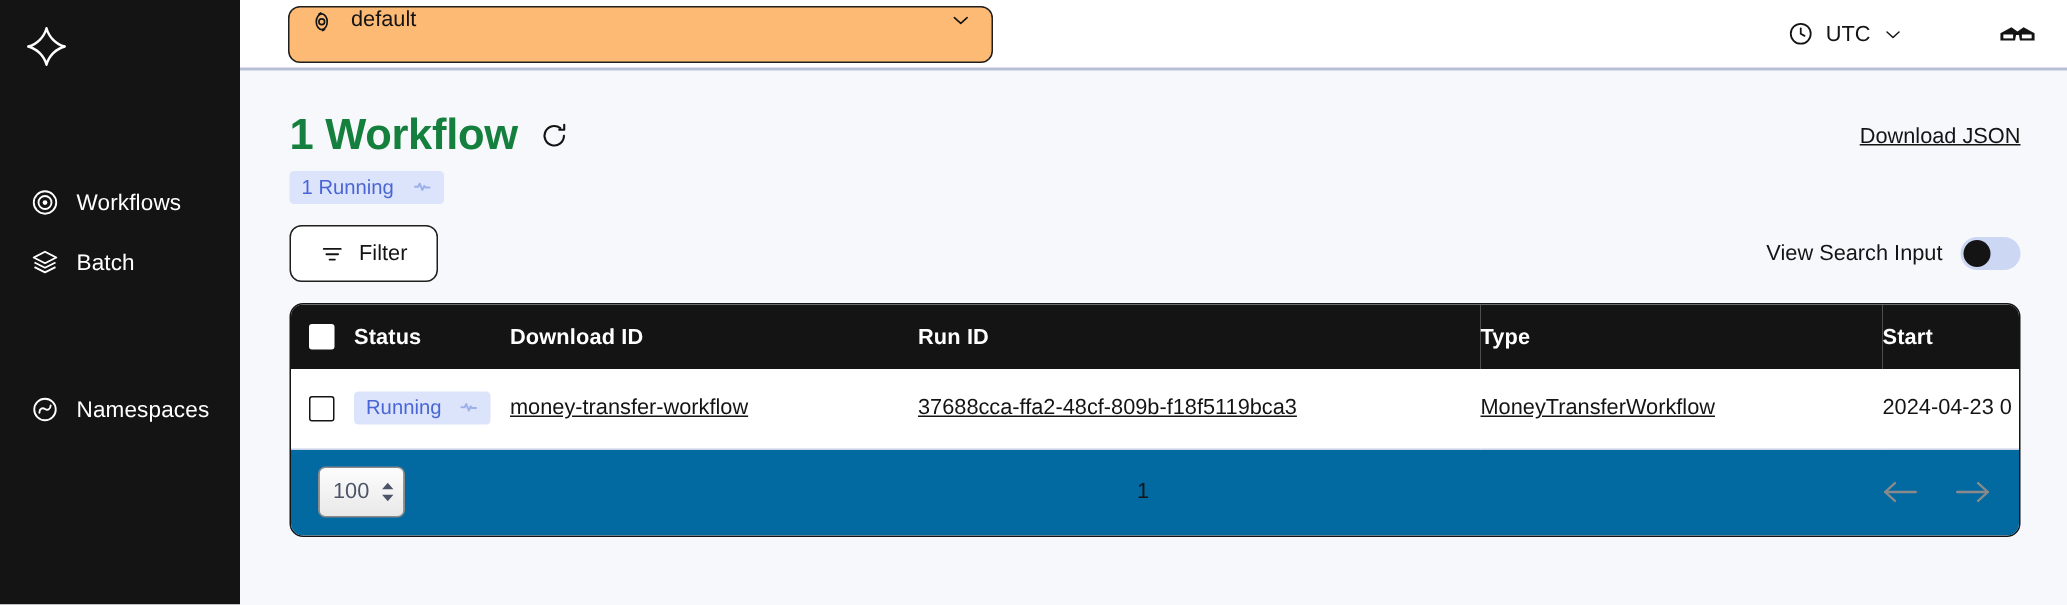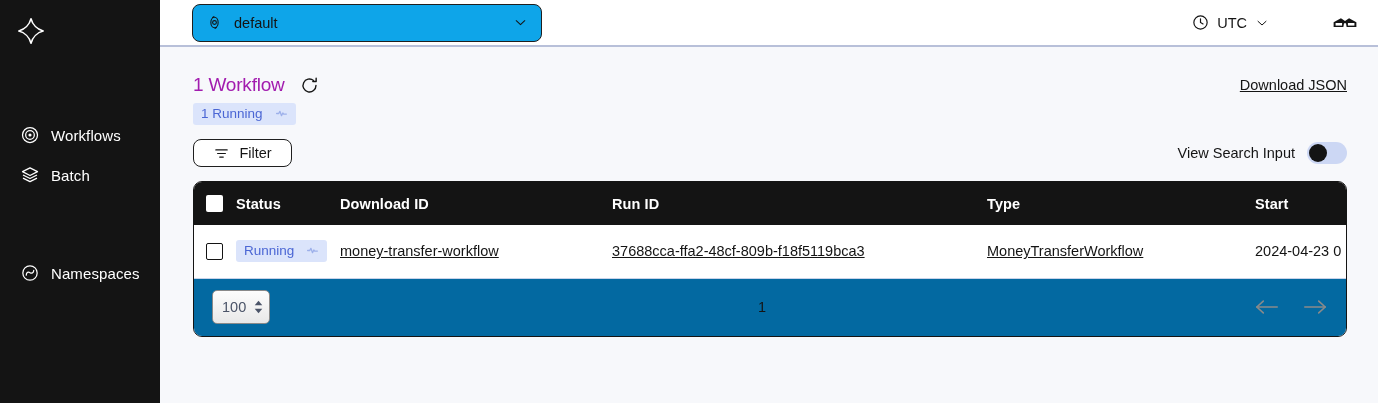--- a/index.html
+++ b/index.html
@@ -36,58 +36,58 @@
 
   
   .topbar {
     height: 47px; background: #ffffff;
     border-bottom: 2px solid #b8c0d9;
     display: flex; align-items: center;
     padding: 0 22px 0 32px;
     position: relative;
   }
   .ns-select {
-    width: 350px; height: 38px;
+    width: 470px; height: 38px;
     border: 1px solid #1f1f1f; border-radius: 8px;
-    background: #0ea5e9;
-    display: flex; align-items: center;
+    background: #fdba74;
+    display: flex; 
     padding: 0 12px 0 12px; gap: 10px;
     cursor: pointer;
   }
   .ns-select .nslabel { font-size: 14.5px; color: #141414; flex: 1 1 auto; }
   .topbar-right {
     margin-left: auto; display: flex; align-items: center; gap: 62px;
   }
   .tz { display: flex; align-items: center; gap: 7px; cursor: pointer; }
   .tz .tzlabel { font-size: 14.5px; color: #141414; }
 
   
   .content { padding: 0 33px 0 33px; position: relative; }
 
   .title-row {
     display: flex; align-items: center; gap: 14px;
     padding-top: 27px;
   }
-  .page-title { font-size: 19px; font-weight: 400; color: #a21caf; letter-spacing: -.2px; }
+  .page-title { font-size: 29px; font-weight: 700; color: #15803d; letter-spacing: -.2px; }
   .refresh-btn { cursor: pointer; display: flex; align-items: center; }
 
   .status-badges { margin-top: 7px; display: flex; }
   .badge {
     background: #dbe4fb; color: #4b66d4;
     font-size: 13.5px; border-radius: 3px;
     padding: 3px 8px 4px 8px;
     display: inline-flex; align-items: center; gap: 12px;
     cursor: pointer;
   }
 
   .tools-row {
     margin-top: 14px; display: flex; align-items: center;
   }
   .filter-btn {
-    height: 28px; min-width: 99px;
+    height: 38px; min-width: 99px;
     border: 1px solid #1f1f1f; border-radius: 8px;
     background: #ffffff; cursor: pointer;
     display: inline-flex; align-items: center; justify-content: center;
     gap: 9px; padding: 0 16px;
     font-size: 14.5px; color: #141414;
   }
   .toggle-wrap {
     margin-left: auto; display: flex; align-items: center; gap: 12px;
     cursor: pointer;
   }

